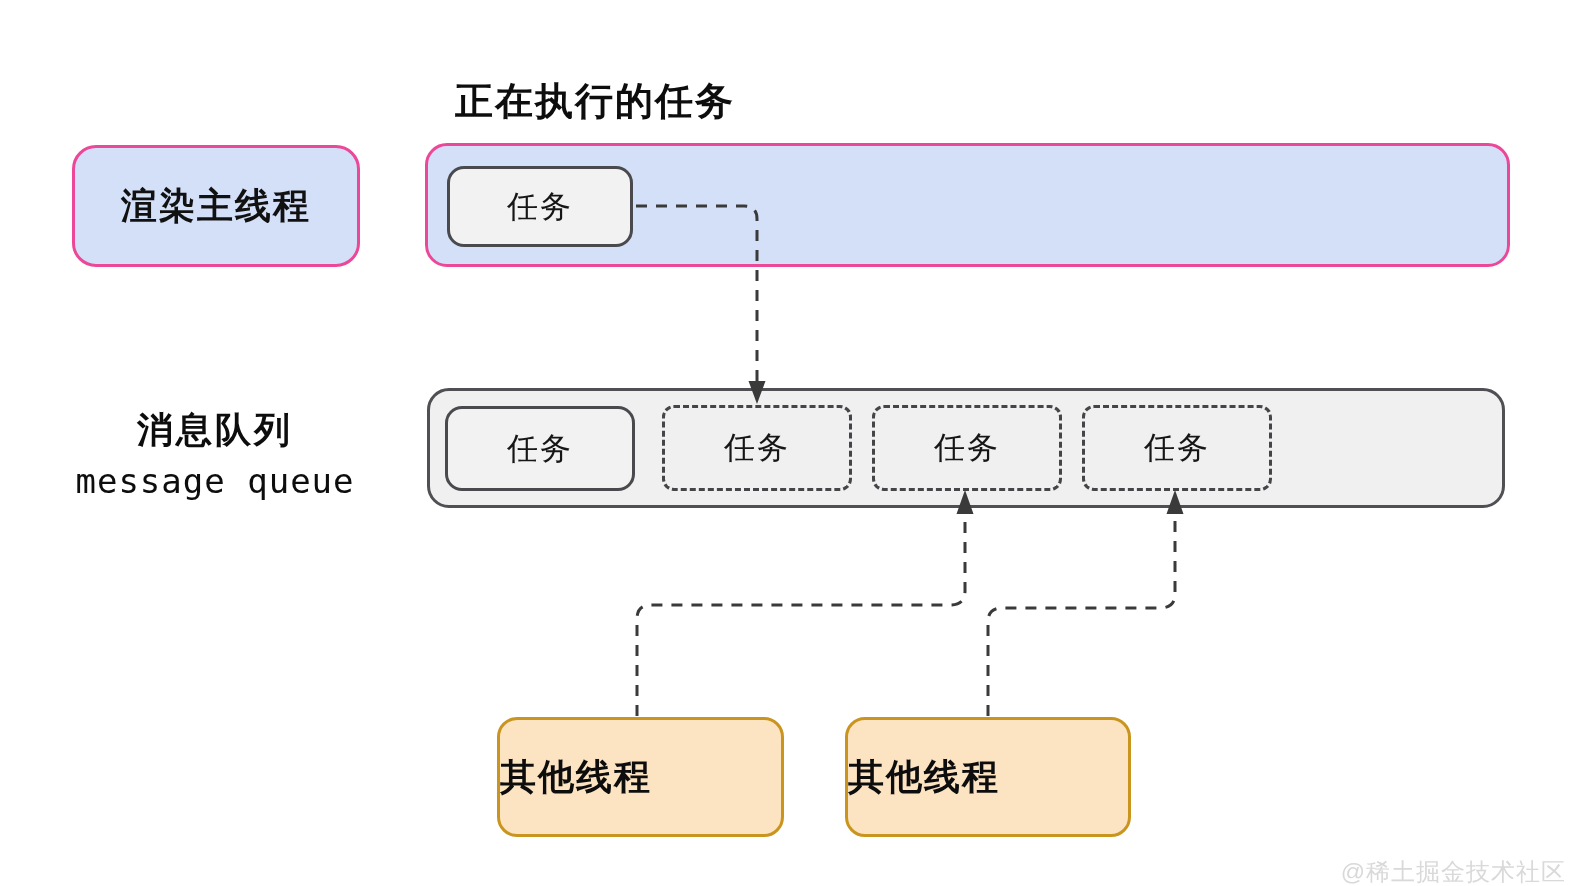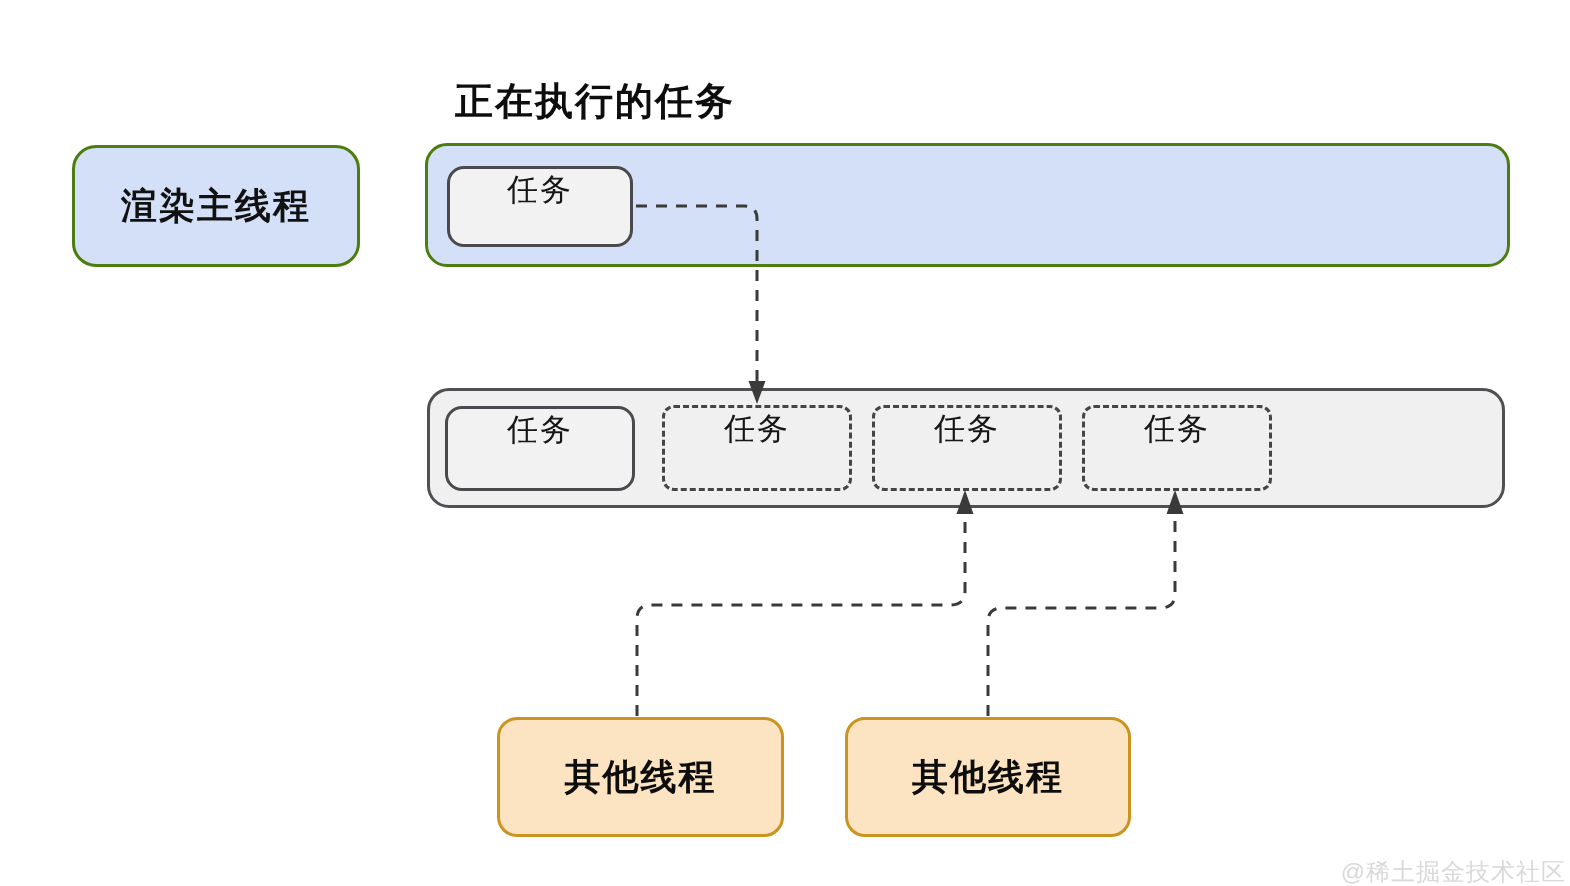--- a/index.html
+++ b/index.html
@@ -47,21 +47,21 @@
     font-family: "DejaVu Sans Mono", "Liberation Mono", monospace;
     font-size: 34px;
     font-weight: 500;
     letter-spacing: 1px;
     color: #0d0d0d;
   }
 
   
   .blue-box {
     background: #d3e0f8;
-    border: 3px solid #4d7c0f;
+    border: 3px solid #ec4899;
     border-radius: 24px;
     box-sizing: border-box;
   }
   .thread-label-box {
     left: 72px;
     top: 145px;
     width: 288px;
     height: 122px;
     display: flex;
     align-items: center;
@@ -74,21 +74,21 @@
     left: 425px;
     top: 143px;
     width: 1085px;
     height: 124px;
     border-radius: 22px;
   }
 
   
   .chip {
     display: flex;
-    align-items: flex-start;
+    align-items: center;
     justify-content: center;
     box-sizing: border-box;
     background: #f2f2f2;
     font-size: 31px;
     font-weight: 500;
     letter-spacing: 2px;
     color: #161616;
   }
   .chip.solid {
     border: 3px solid #4a4a4e;
@@ -118,21 +118,21 @@
   .q-chip-3 { left: 1082px; top: 405px; width: 190px; height: 86px; }
 
   
   .orange-box {
     background: #fce3c2;
     border: 3.5px solid #ca951f;
     border-radius: 20px;
     box-sizing: border-box;
     display: flex;
     align-items: center;
-    justify-content: center;
+    justify-content: flex-start;
     font-size: 36px;
     font-weight: 600;
     letter-spacing: 2px;
     color: #0d0d0d;
   }
   .other-thread-1 { left: 497px; top: 717px; width: 287px; height: 120px; }
   .other-thread-2 { left: 845px; top: 717px; width: 286px; height: 120px; }
 
   
   .overlay {
@@ -167,20 +167,24 @@
 
   <div class="abs blue-box thread-label-box">
     <span>渲染主线程</span>
   </div>
 
   <div class="abs blue-box running-strip"></div>
   <div class="abs chip solid running-chip">
     <span>任务</span>
   </div>
 
+  <div class="abs queue-label">
+    <div class="zh">消息队列</div>
+    <div class="en">message queue</div>
+  </div>
 
   <div class="abs queue-strip"></div>
 
   <div class="abs chip solid q-chip-0">
     <span>任务</span>
   </div>
   <div class="abs chip dashed q-chip-1">
     <span>任务</span>
   </div>
   <div class="abs chip dashed q-chip-2">

